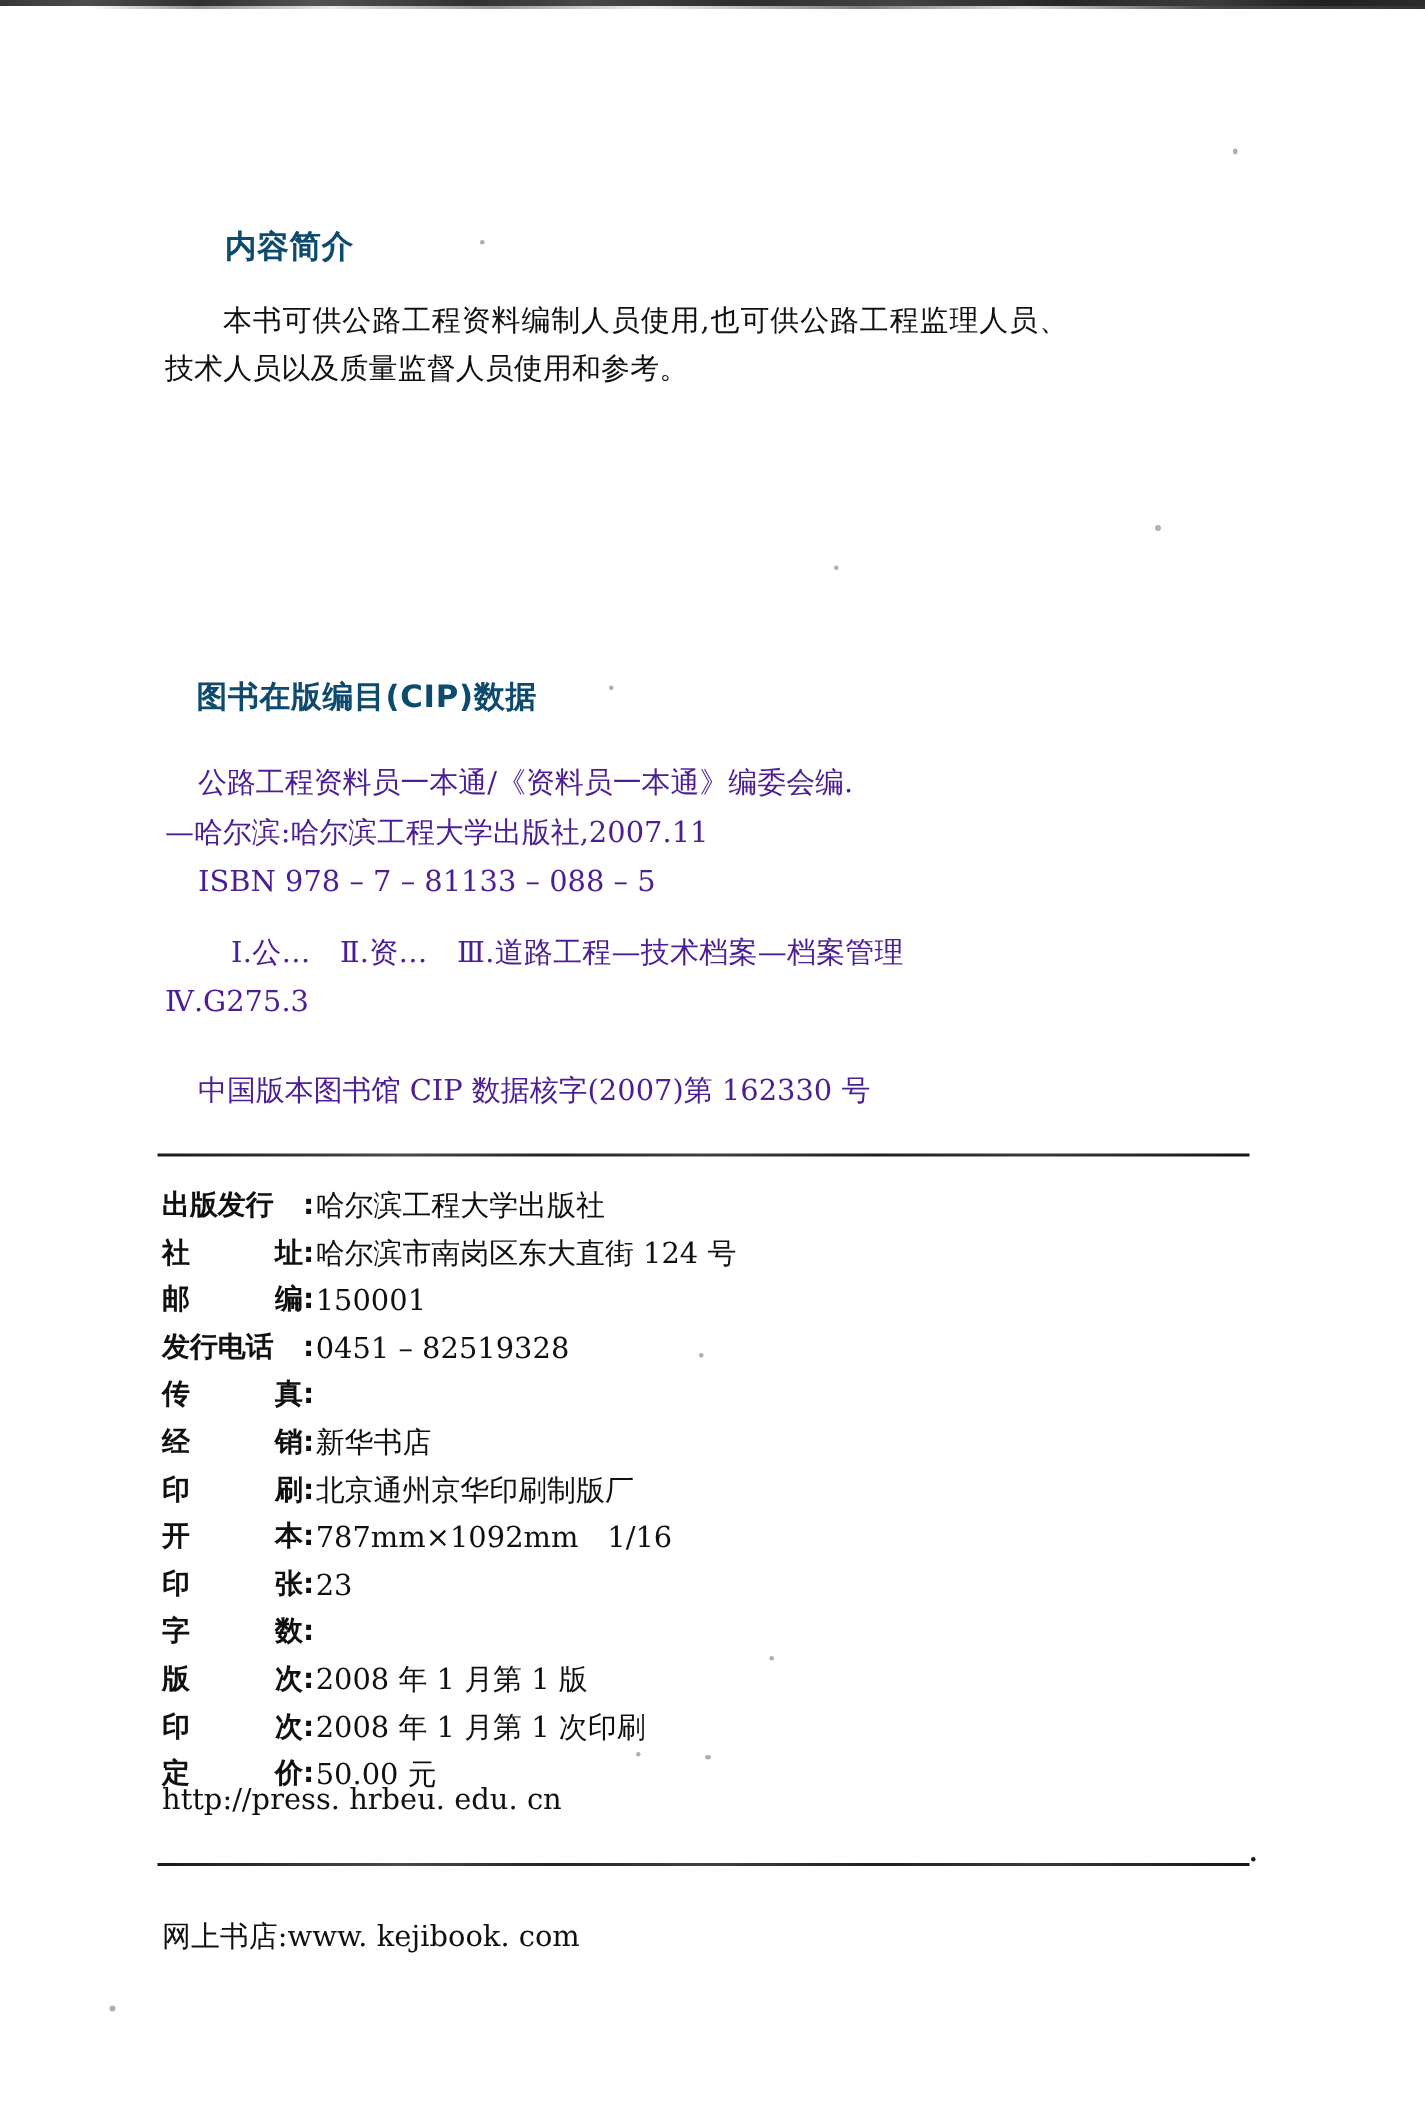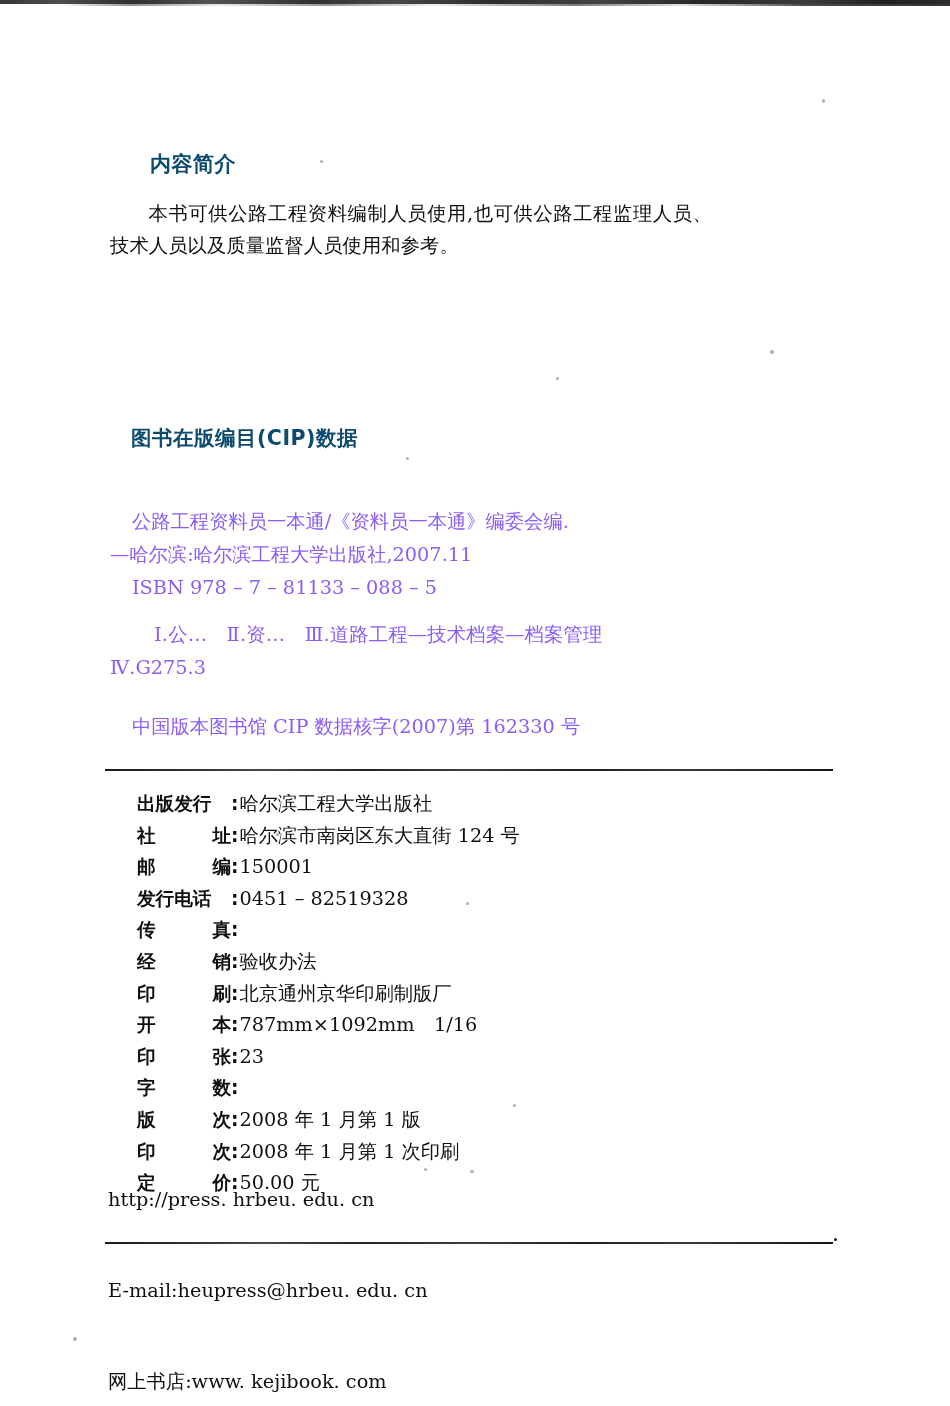--- a/index.html
+++ b/index.html
@@ -53,21 +53,21 @@
 
   
   .h-section {
     font-family: "DejaVu Sans", "Liberation Sans", sans-serif;
     font-weight: bold;
     font-size: 21px;
     color: #0c4a6e;
     letter-spacing: .5px;
   }
   .h-intro { position: absolute; left: 150px; top: 150px; }
-  .h-cip   { position: absolute; left: 131px; top: 424px; font-size: 20.5px; text-align: right; }
+  .h-cip   { position: absolute; left: 131px; top: 450px; font-size: 20.5px; text-align: right; }
 
   
   .abstract {
     position: absolute;
     left: 110px;
     top: 196px;
     width: 602px;
   }
   .abstract p {
     margin: 0;
@@ -82,21 +82,21 @@
   .abstract p.p2 { margin-top: 2px; }
 
   
   .cip {
     position: absolute;
     left: 110px;
     top: 505px;
     width: 640px;
     font-size: 19.3px;
     line-height: 33px;
-    color: #8b5cf6;
+    color: #4c1d95;
   }
   .cip .ln { white-space: pre; }
   .cip .ind1 { padding-left: 22px; }
   .cip .ind2 { padding-left: 0px; }
   .cip .spacer-sm { height: 14px; }
   .cip .cls { padding-left: 44px; letter-spacing: .2px; }
   .cip .cls2 { padding-left: 0px; }
   .cip .nat { padding-left: 22px; }
   .cip .spacer-md { height: 26px; }
 
@@ -128,21 +128,20 @@
     top: 788px;
     width: 700px;
   }
   .imp-row {
     display: flex;
     align-items: flex-start;
     line-height: 31.6px;
     font-size: 19.3px;
     color: #101010;
     white-space: pre;
-    margin-left: 29px;
   }
   .imp-label {
     font-family: "DejaVu Sans", "Liberation Sans", sans-serif;
     font-weight: bold;
     font-size: 18.6px;
     width: 94px;
     display: flex;
     justify-content: space-between;
     flex: none;
     letter-spacing: 0;
@@ -217,33 +216,32 @@
     </div>
 
     <div class="rule rule-top"></div>
 
     <div class="imprint">
         <div class="imp-row"><span class="imp-label tight">出版发行</span><span class="imp-colon">:</span><span class="imp-value">哈尔滨工程大学出版社</span></div>
         <div class="imp-row"><span class="imp-label"><span>社</span><span>址</span></span><span class="imp-colon">:</span><span class="imp-value">哈尔滨市南岗区东大直街 124 号</span></div>
         <div class="imp-row"><span class="imp-label"><span>邮</span><span>编</span></span><span class="imp-colon">:</span><span class="imp-value">150001</span></div>
         <div class="imp-row"><span class="imp-label tight">发行电话</span><span class="imp-colon">:</span><span class="imp-value">0451 – 82519328</span></div>
         <div class="imp-row"><span class="imp-label"><span>传</span><span>真</span></span><span class="imp-colon">:</span></div>
-        <div class="imp-row"><span class="imp-label"><span>经</span><span>销</span></span><span class="imp-colon">:</span><span class="imp-value">验收办法</span></div>
+        <div class="imp-row"><span class="imp-label"><span>经</span><span>销</span></span><span class="imp-colon">:</span><span class="imp-value">新华书店</span></div>
         <div class="imp-row"><span class="imp-label"><span>印</span><span>刷</span></span><span class="imp-colon">:</span><span class="imp-value">北京通州京华印刷制版厂</span></div>
         <div class="imp-row"><span class="imp-label"><span>开</span><span>本</span></span><span class="imp-colon">:</span><span class="imp-value">787mm×1092mm　1/16</span></div>
         <div class="imp-row"><span class="imp-label"><span>印</span><span>张</span></span><span class="imp-colon">:</span><span class="imp-value">23</span></div>
         <div class="imp-row"><span class="imp-label"><span>字</span><span>数</span></span><span class="imp-colon">:</span></div>
         <div class="imp-row"><span class="imp-label"><span>版</span><span>次</span></span><span class="imp-colon">:</span><span class="imp-value">2008 年 1 月第 1 版</span></div>
         <div class="imp-row"><span class="imp-label"><span>印</span><span>次</span></span><span class="imp-colon">:</span><span class="imp-value">2008 年 1 月第 1 次印刷</span></div>
         <div class="imp-row"><span class="imp-label"><span>定</span><span>价</span></span><span class="imp-colon">:</span><span class="imp-value">50.00 元</span></div>
       </div>
 
     <div class="contact">
       <div>http://press. hrbeu. edu. cn</div>
-      <div>E-mail:heupress@hrbeu. edu. cn</div>
       <div>网上书店:www. kejibook. com</div>
       
     </div>
 
     <div class="rule rule-bottom"></div>
 
   </div>
 </div>
 
 </body></html>

